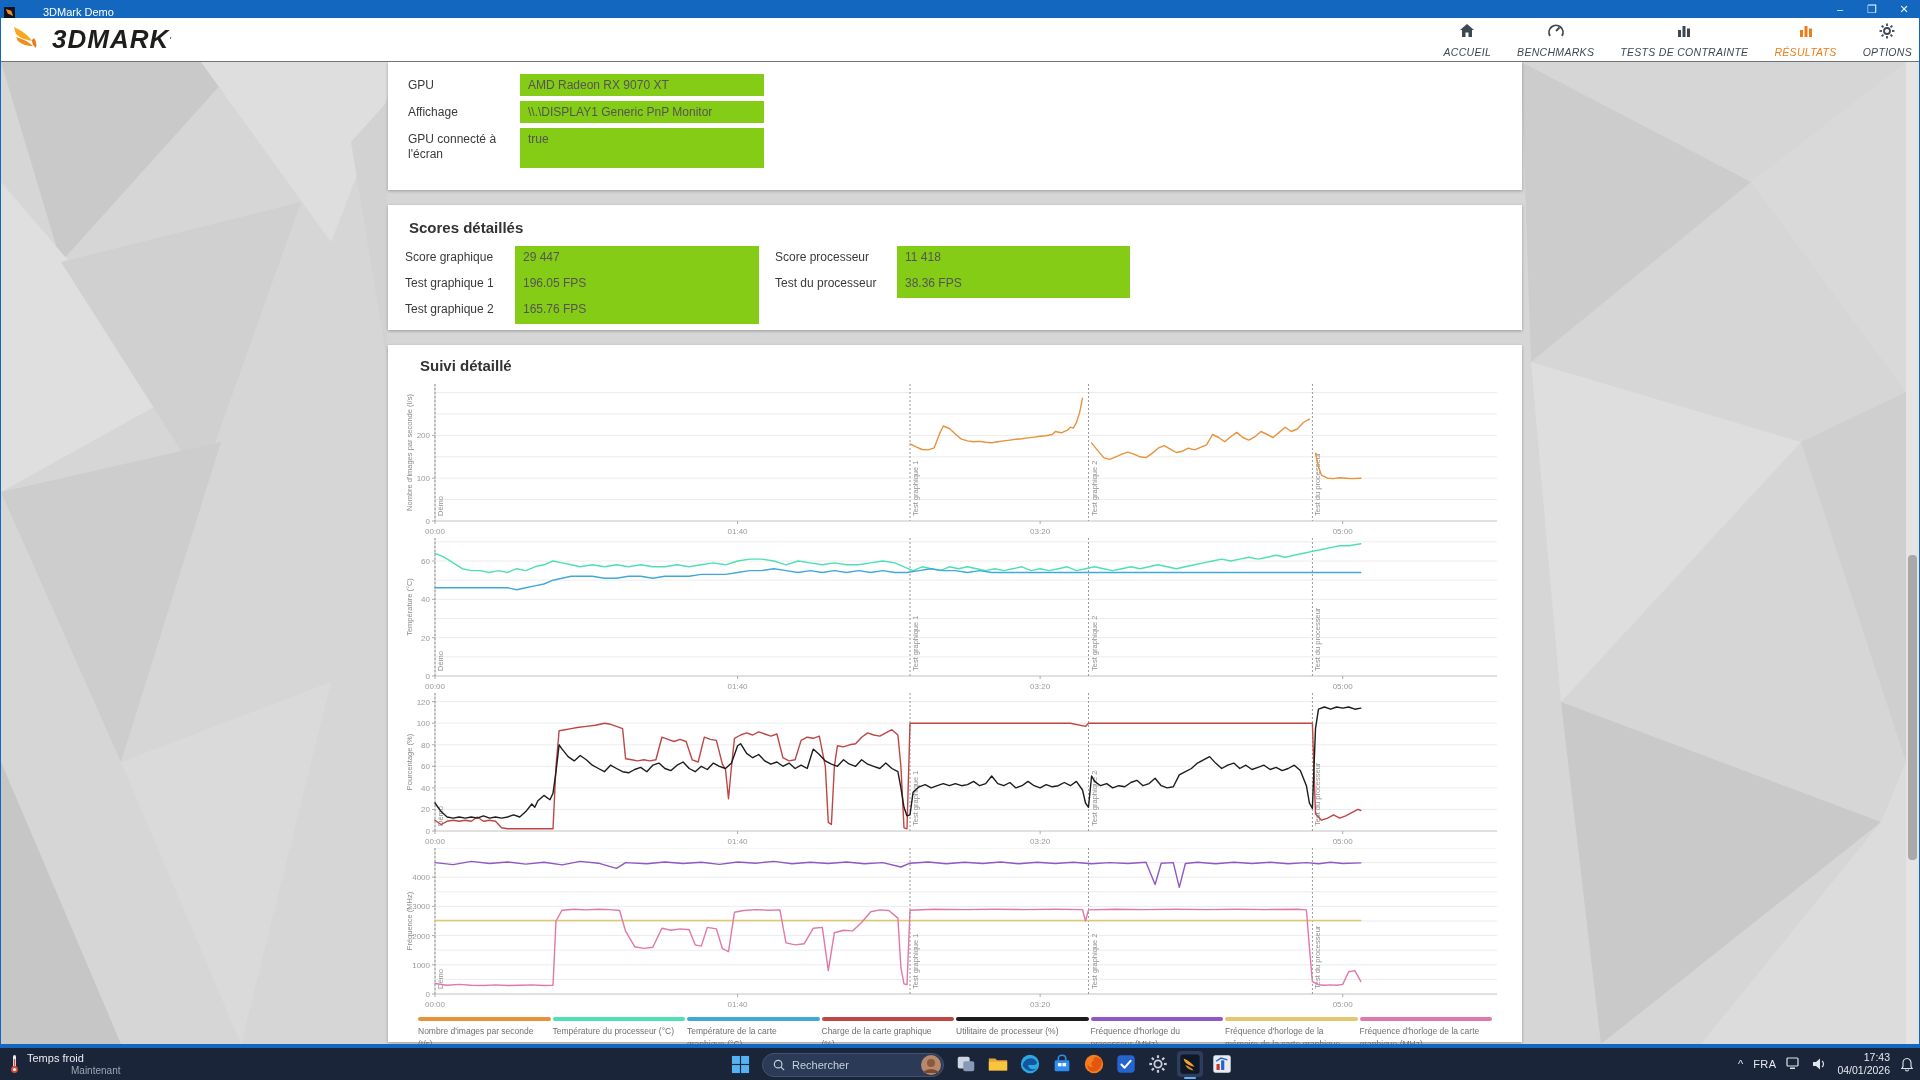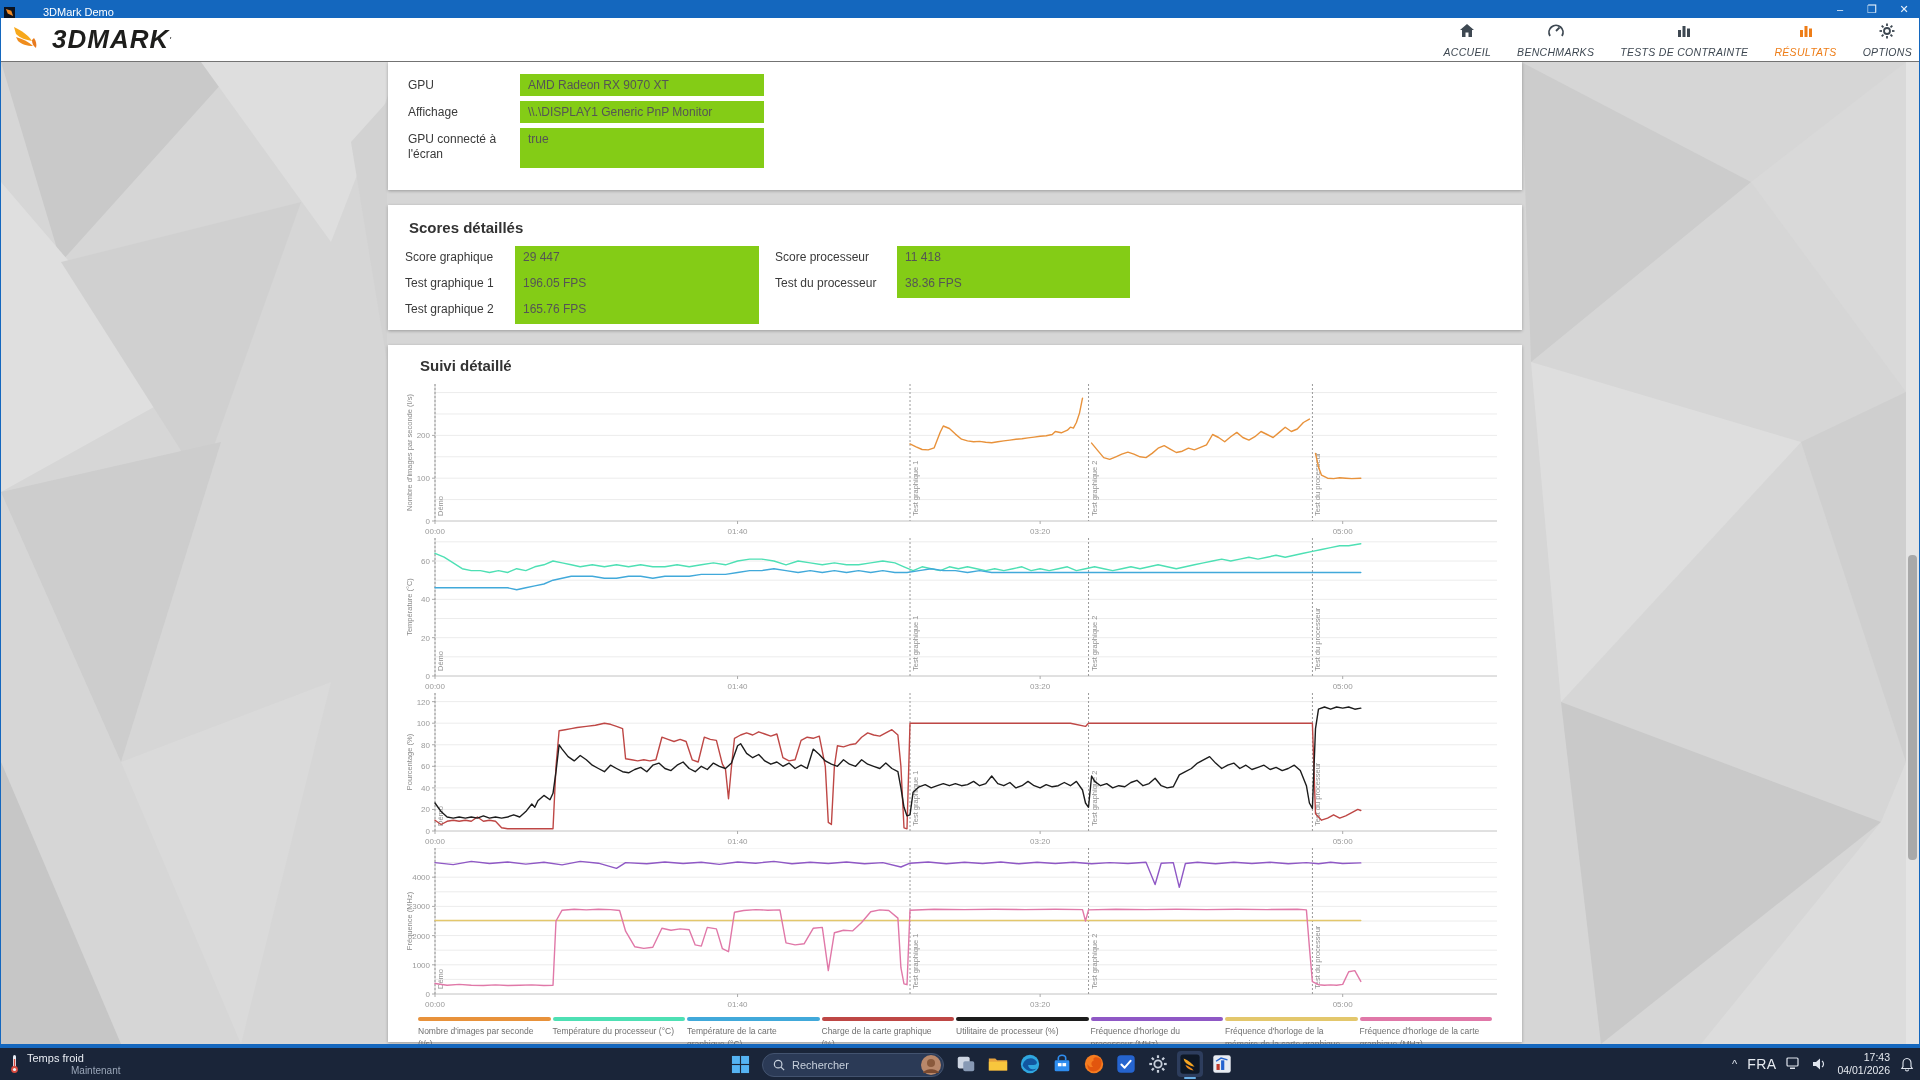--- a/index.html
+++ b/index.html
@@ -80,21 +80,21 @@
   #tb-center { position:absolute; left:727px; display:flex; align-items:flex-end; gap:9px; }
   #searchpill { display:flex; align-items:center; width:182px; height:24px; border-radius:12px;
     background:#2b3a56; border:1px solid #43536f; padding:0 2px 0 10px; }
   #searchpill .s-text { font-size:11px; color:#c7d0dc; margin-left:7px; flex:1; }
   .tb-app { width:26px; height:26px; border-radius:4px; display:flex; align-items:center; justify-content:center; position:relative; }
   .tb-app.active { background:#2d3d5d; }
   .tb-app.active::after { content:""; position:absolute; bottom:-2px; left:7px; width:12px; height:2px;
     background:#6ab0e8; border-radius:1px; }
   #tray { margin-left:auto; display:flex; align-items:center; gap:10px; margin-right:6px; }
   #tray .chev { font-size:11px; color:#dfe5ee; }
-  #tray .lang { font-size:14px; color:#e6eaf0; letter-spacing:.4px; }
+  #tray .lang { font-size:11px; color:#e6eaf0; letter-spacing:.4px; }
   #clock { text-align:right; line-height:1.2; }
   #clock .t1 { font-size:10.5px; }
   #clock .t2 { font-size:10.5px; }
 </style>
 </head>
 <body>
 
 <div id="stage">
 
   <div id="titlebar">

